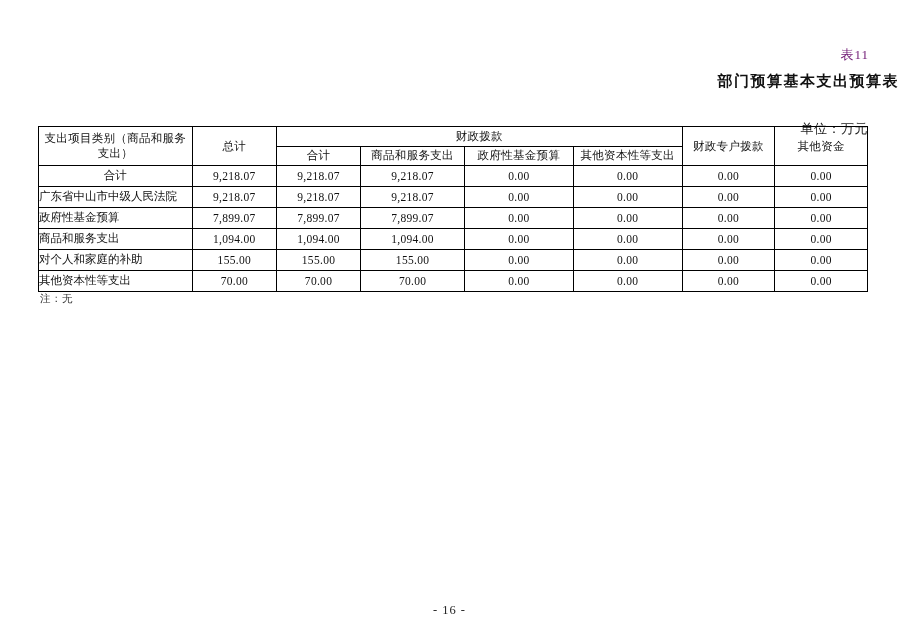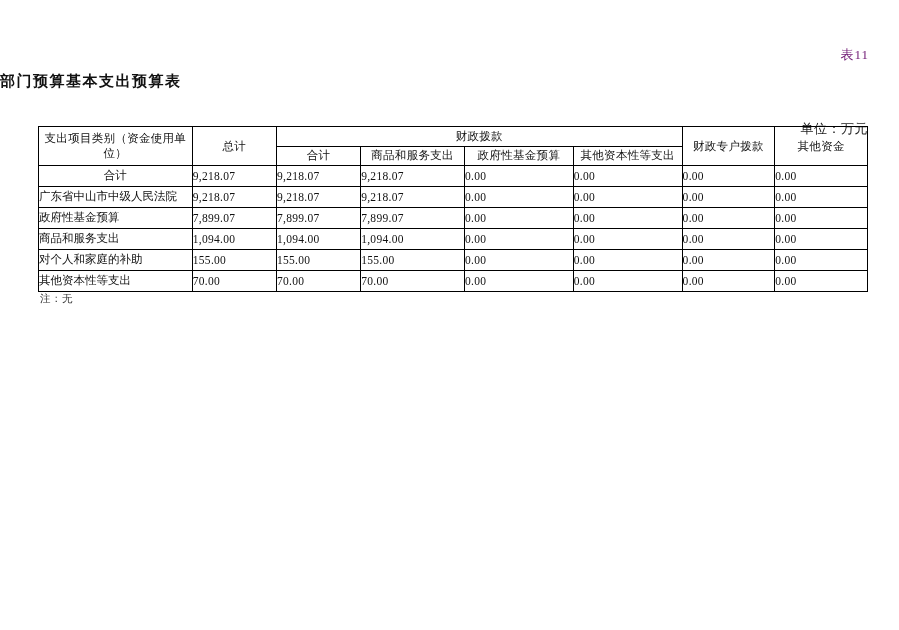--- a/index.html
+++ b/index.html
@@ -28,21 +28,21 @@
     font-size: 13px;
     letter-spacing: 1px;
     color: #701a75;
     margin-left: 24px;
   }
   .doc-title {
     position: absolute;
     left: 0;
     top: 72px;
     width: 899px;
-    text-align: left;
+    text-align: right;
     font-size: 15px;
     font-weight: bold;
     letter-spacing: 1.5px;
     color: #111;
     font-family: "Liberation Sans", "DejaVu Sans", sans-serif;
   }
   .meta-row {
     position: absolute;
     left: 38px;
     top: 104px;
@@ -97,21 +97,21 @@
   .cat-center {
     text-align: center;
   }
   .cat-indent1 {
     padding-left: 14px;
   }
   .cat-indent2 {
     padding-left: 26px;
   }
   .num {
-    text-align: left;
+    text-align: center;
     padding: 3px 6px 3px 2px;
     height: 20px;
     font-family: "Liberation Serif", "DejaVu Serif", serif;
     letter-spacing: 0.3px;
   }
   .col-cat { width: 168px; }
   .col-total { width: 88px; }
   .col-sub { width: 88px; }
   .col-gen { width: 110px; }
   .col-gov { width: 118px; }
@@ -146,21 +146,21 @@
 
   <div class="doc-title">部门预算基本支出预算表</div>
 
   <div class="meta-row">
     <div class="meta-right">单位：万元</div>
   </div>
 
   <table class="budget">
     <thead>
       <tr>
-        <th class="hdr hdr-tall col-cat" rowspan="2">支出项目类别（资金使用单位）</th>
+        <th class="hdr hdr-tall col-cat" rowspan="2">支出项目类别（商品和服务支出）</th>
         <th class="hdr hdr-tall col-total" rowspan="2">总计</th>
         <th class="hdr col-sub" colspan="4">财政拨款</th>
         <th class="hdr hdr-tall col-spec" rowspan="2">财政专户拨款</th>
         <th class="hdr hdr-tall col-other" rowspan="2">其他资金</th>
       </tr>
       <tr>
         <th class="hdr col-sub">合计</th>
         <th class="hdr col-gen">商品和服务支出</th>
         <th class="hdr col-gov">政府性基金预算</th>
         <th class="hdr col-state">其他资本性等支出</th>
@@ -225,14 +225,15 @@
           <td class="num">0.00</td>
           <td class="num">0.00</td>
           <td class="num">0.00</td>
           <td class="num">0.00</td>
         </tr>
       </tbody>
   </table>
 
   <div class="note">注：无</div>
 
+  <div class="footer">- 16 -</div>
 
 </div>
 
 </body></html>

